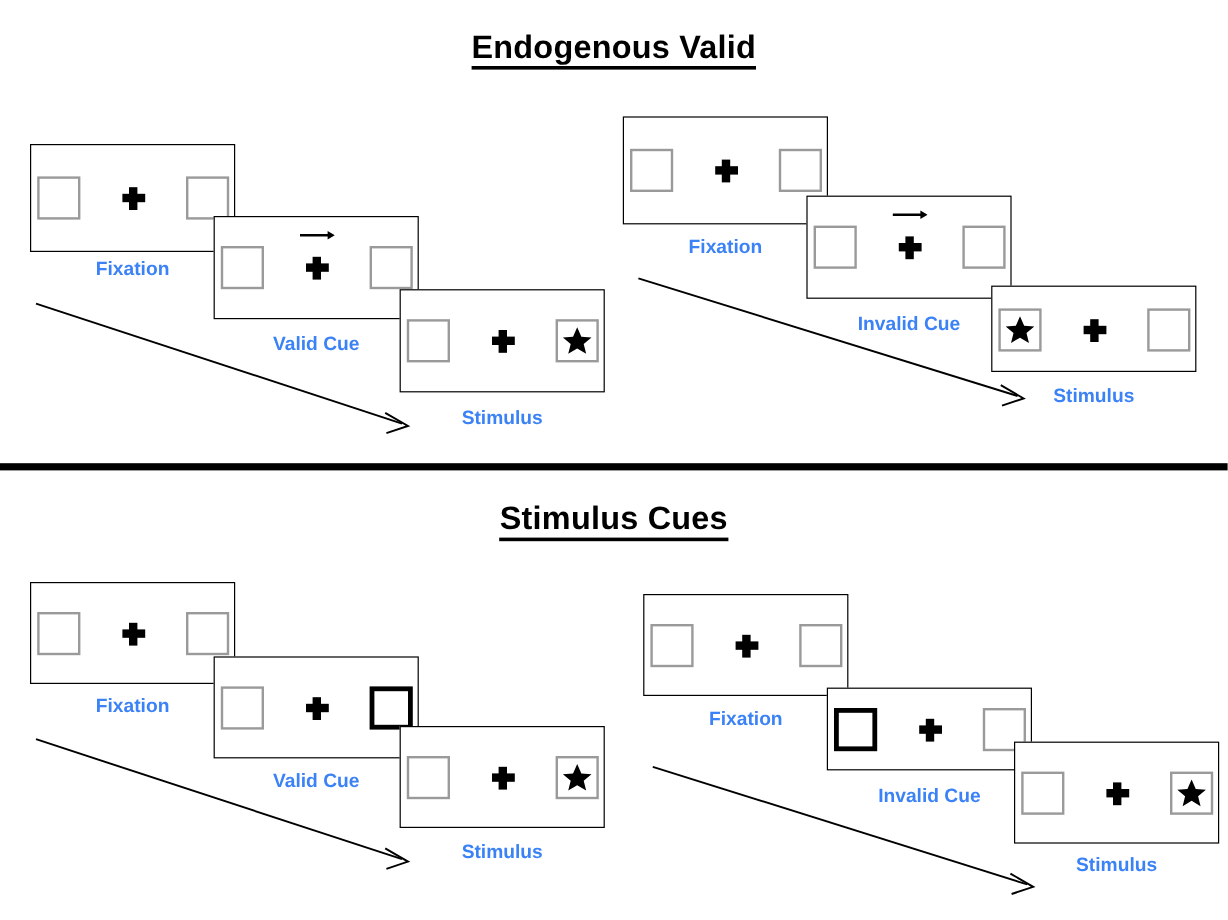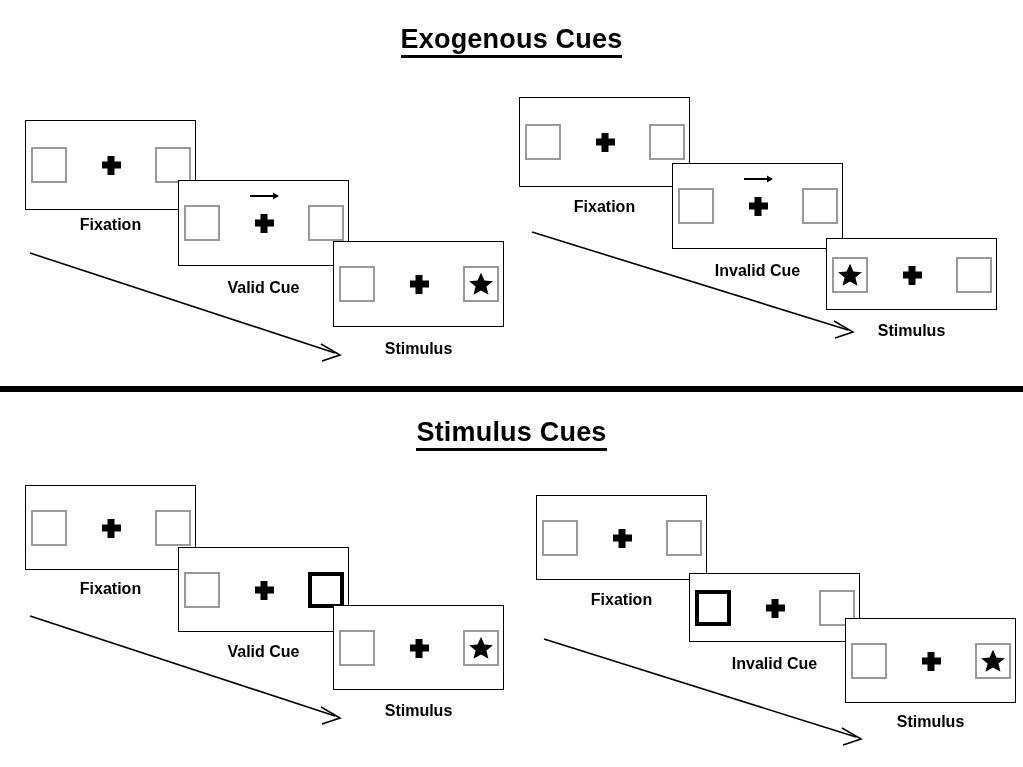--- a/index.html
+++ b/index.html
@@ -115,33 +115,33 @@
     height: 12px;
   }
 
   
   .panel-label {
     position: absolute;
     font-size: 16px;
     font-weight: bold;
     white-space: nowrap;
     text-align: center;
-    color: #000000;
+    color: #3b82f6;
   }
 
   
   .time-arrow {
     position: absolute;
     overflow: visible;
   }
 </style>
 </head>
 <body>
 
-<div class="section-title" id="title-endogenous"><span>Exogenous Cues</span></div>
+<div class="section-title" id="title-endogenous"><span>Endogenous Valid</span></div>
 
 <div class="panel" style="left:25px; top:120px; width:171px; height:90px;">
   <div class="panel-inner" style="top:24px; height:40px;">
     <div class="sbox"></div>
     <div style="width:26px"></div>
     <div class="cross"></div>
     <div style="width:26px"></div>
     <div class="sbox"></div>
   </div>
 </div>

